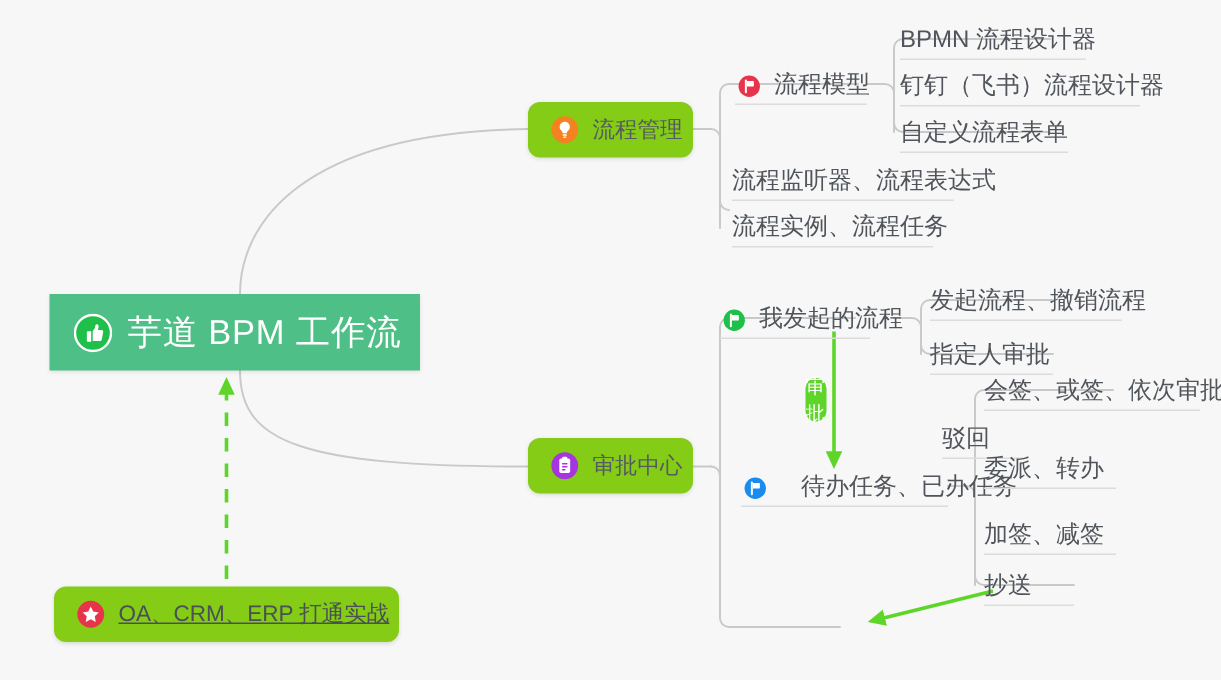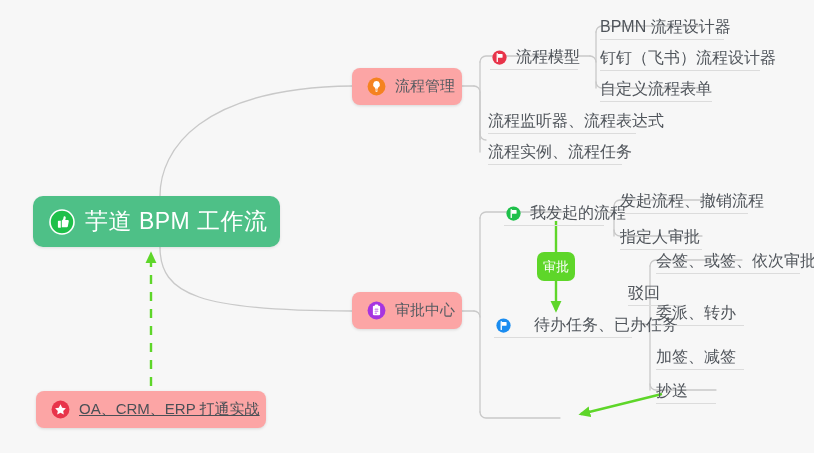--- a/index.html
+++ b/index.html
@@ -27,39 +27,39 @@
   }
 
   
   .root-node {
     position: absolute;
     left: 33px;
     top: 196px;
     width: 247px;
     height: 51px;
     background: #4ec087;
-    border-radius: 10px;
+    border-radius: 0;
     box-shadow: 0 1px 3px rgba(0,0,0,0.10);
     display: flex;
     align-items: center;
     padding-left: 16px;
     box-sizing: border-box;
   }
   .root-label {
     color: #ffffff;
     font-size: 23px;
     letter-spacing: 0.5px;
     margin-left: 10px;
     white-space: nowrap;
   }
 
   
   .card-node {
     position: absolute;
-    background: #fca5a5;
+    background: #84cc16;
     border-radius: 8px;
     box-shadow: 0 1px 3px rgba(0,0,0,0.12);
     display: flex;
     align-items: center;
     box-sizing: border-box;
     padding: 0 15px;
     height: 37px;
   }
   .card-label {
     font-size: 15px;
@@ -108,21 +108,21 @@
     color: #ffffff;
     font-size: 13px;
     display: flex;
     align-items: center;
     justify-content: center;
     box-sizing: border-box;
   }
   #badge-approve {
     left: 537px;
     top: 252px;
-    width: 38px;
+    width: 14px;
     height: 29px;
   }
 </style>
 </head>
 <body>
 
 <div id="canvas">
 
   <svg id="links" viewBox="0 0 814 453" xmlns="http://www.w3.org/2000/svg">
     <g fill="none" stroke="#c9c9c9" stroke-width="1.3" stroke-linecap="round">
@@ -262,21 +262,21 @@
     <span class="leaf-text">自定义流程表单</span>
   </div>
 
   <div class="leaf" style="left:488px; top:108px; width:148px;">
     <span class="leaf-text">流程监听器、流程表达式</span>
   </div>
   <div class="leaf" style="left:488px; top:139px; width:134px;">
     <span class="leaf-text">流程实例、流程任务</span>
   </div>
 
-  <div class="leaf with-icon" style="left:504px; top:200px; width:100px;">
+  <div class="leaf with-icon" style="left:480px; top:200px; width:100px;">
     <span class="icon">
       <svg width="15" height="15" viewBox="0 0 16 16">
         <circle cx="8" cy="8" r="7.6" fill="#1ec04a"></circle>
         <path d="M5.6 3.9 v8.3" stroke="#ffffff" stroke-width="1.4" stroke-linecap="round"></path>
         <path d="M6.4 4.3 h4.4 a0.5 0.5 0 0 1 0.5 0.5 v2.9 a0.5 0.5 0 0 1 -0.5 0.5
                  H6.4 z" fill="#ffffff"></path>
       </svg>
     </span>
     <span class="leaf-text">我发起的流程</span>
   </div>

